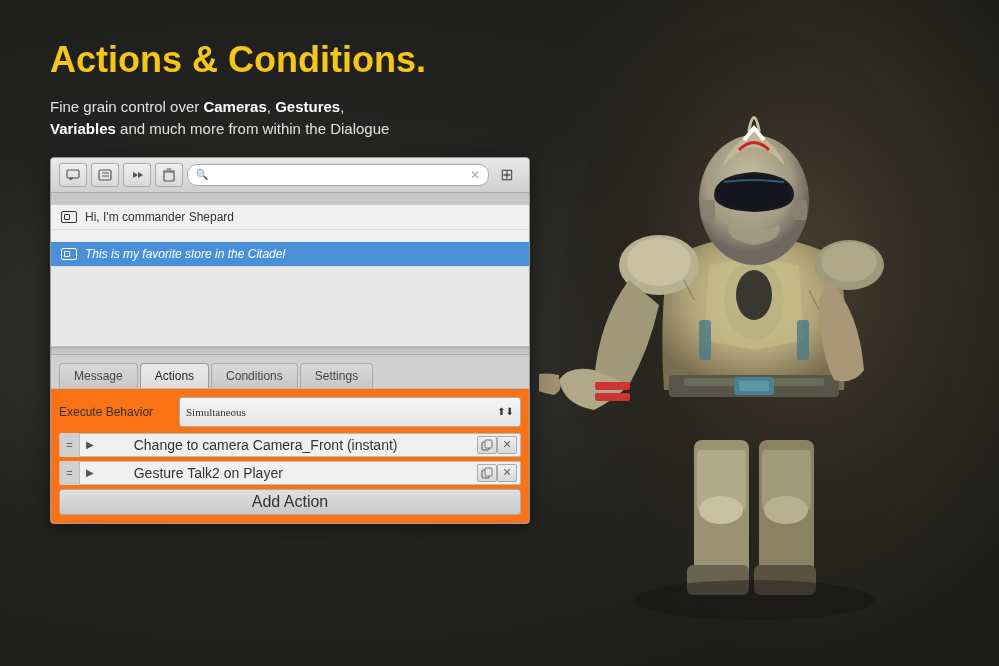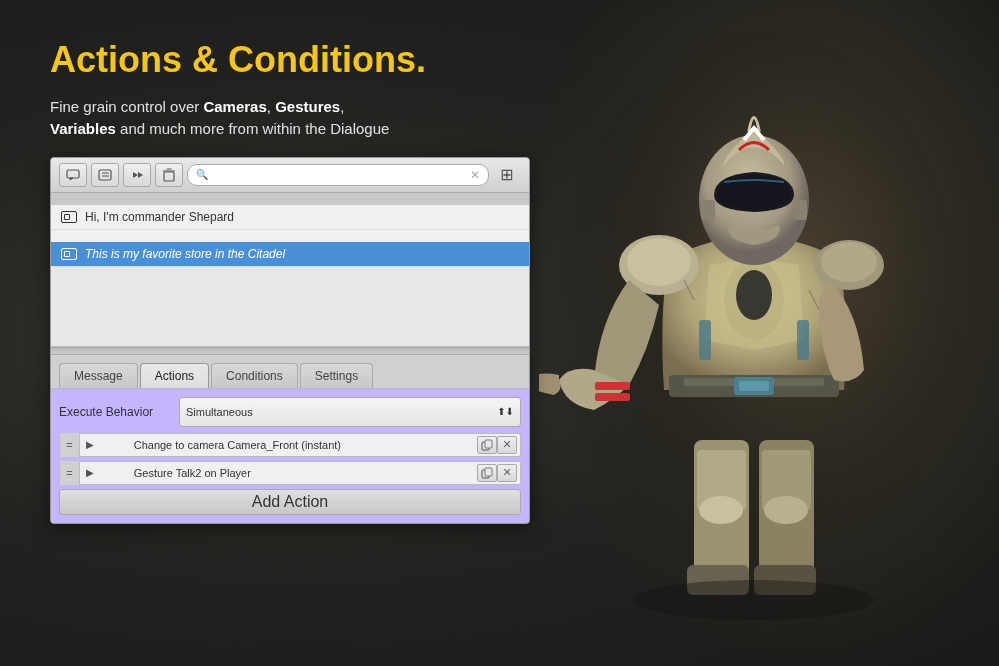--- a/index.html
+++ b/index.html
@@ -220,21 +220,21 @@
 
     .tab-item.active {
       background: linear-gradient(to bottom, #e8e8e8, #dedede);
       color: #222;
       font-weight: 500;
       border-color: #999;
     }
 
     
     .properties-area {
-      background: #c4b5fd;
+      background: #f97316;
       padding: 8px;
       border-top: 1px solid #bbb;
     }
 
     .property-row {
       display: flex;
       align-items: center;
       margin-bottom: 6px;
       font-size: 12px;
       color: #333;
@@ -251,20 +251,21 @@
       background: linear-gradient(to bottom, #f5f5f5, #e5e5e5);
       border: 1px solid #aaa;
       border-radius: 3px;
       padding: 12px 6px;
       font-size: 11px;
       color: #333;
       display: flex;
       align-items: center;
       justify-content: space-between;
       cursor: pointer;
+      font-family: Liberation Serif, serif;
     }
 
     
     .action-row {
       display: flex;
       align-items: center;
       background: #f0f0f0;
       border: 1px solid #bbb;
       border-radius: 2px;
       margin-bottom: 4px;
@@ -294,21 +295,21 @@
       gap: 4px;
       overflow: hidden;
     }
 
     .action-arrow {
       color: #555;
       font-size: 10px;
     }
 
     .action-text {
-      font-size: 11px;
+      font-size: 14px;
       color: #333;
       white-space: nowrap;
       overflow: hidden;
       text-overflow: ellipsis;
       padding-left: 36px;
     }
 
     .action-icon-btn {
       width: 20px;
       height: 18px;

